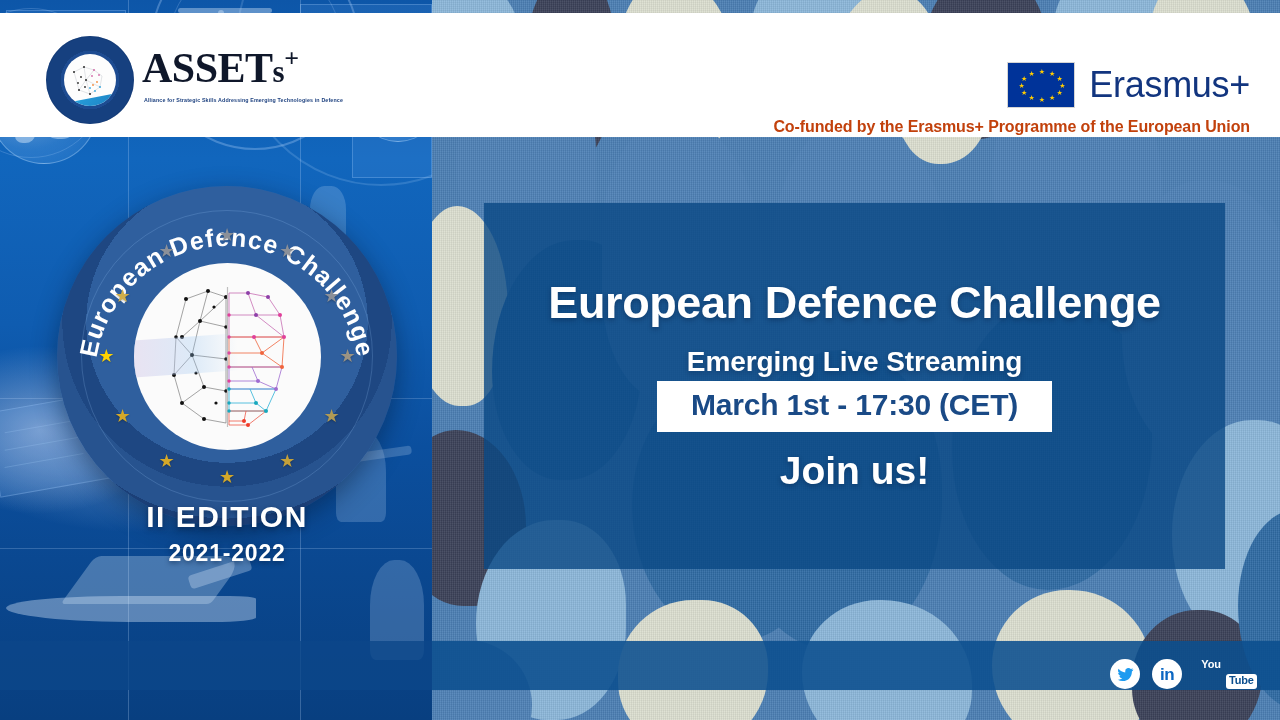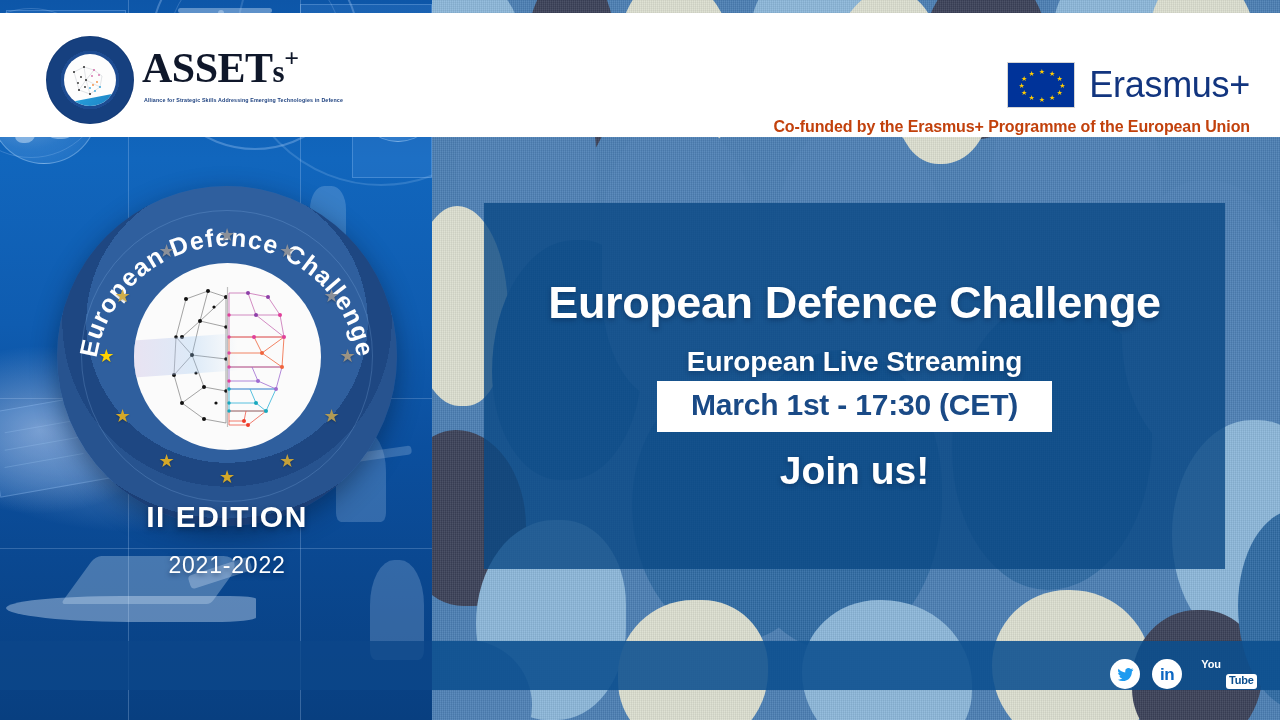--- a/index.html
+++ b/index.html
@@ -153,21 +153,21 @@
   }
   .edition {
     position:absolute; left:57px; top:500px; width:340px; text-align:center; z-index:12;
     color:#ffffff;
   }
   .edition-main {
     font-size:30px; font-weight:700; letter-spacing:1.5px;
     text-shadow:0 2px 5px rgba(0,25,60,.55);
   }
   .edition-sub {
-    font-size:23px; font-weight:400; letter-spacing:.8px; margin-top:18px;
+    font-size:23px; font-weight:700; letter-spacing:.8px; margin-top:6px;
     text-shadow:0 2px 5px rgba(0,25,60,.55);
   }
 
   
   .panel {
     position:absolute; left:484px; top:203px; width:741px; height:366px;
     background:rgba(10,72,133,.80);
     z-index:14;
     display:flex; flex-direction:column; align-items:center; justify-content:center;
   }
@@ -514,21 +514,21 @@
       </div>
   </div>
 
   <div class="edition">
     <div class="edition-main">II  EDITION</div>
     <div class="edition-sub">2021-2022</div>
   </div>
 
   <div class="panel">
     <div class="p-title1">European Defence Challenge</div>
-    <div class="p-sub">European Live Streaming</div>
+    <div class="p-sub">Emerging Live Streaming</div>
     <div class="p-datebox">
       <div class="p-date">March 1st - 17:30 (CET)</div>
     </div>
     <div class="p-join">Join us!</div>
   </div>
 
   <div class="footer">
     <div class="f-left"></div>
     <div class="f-right"></div>
   </div>

